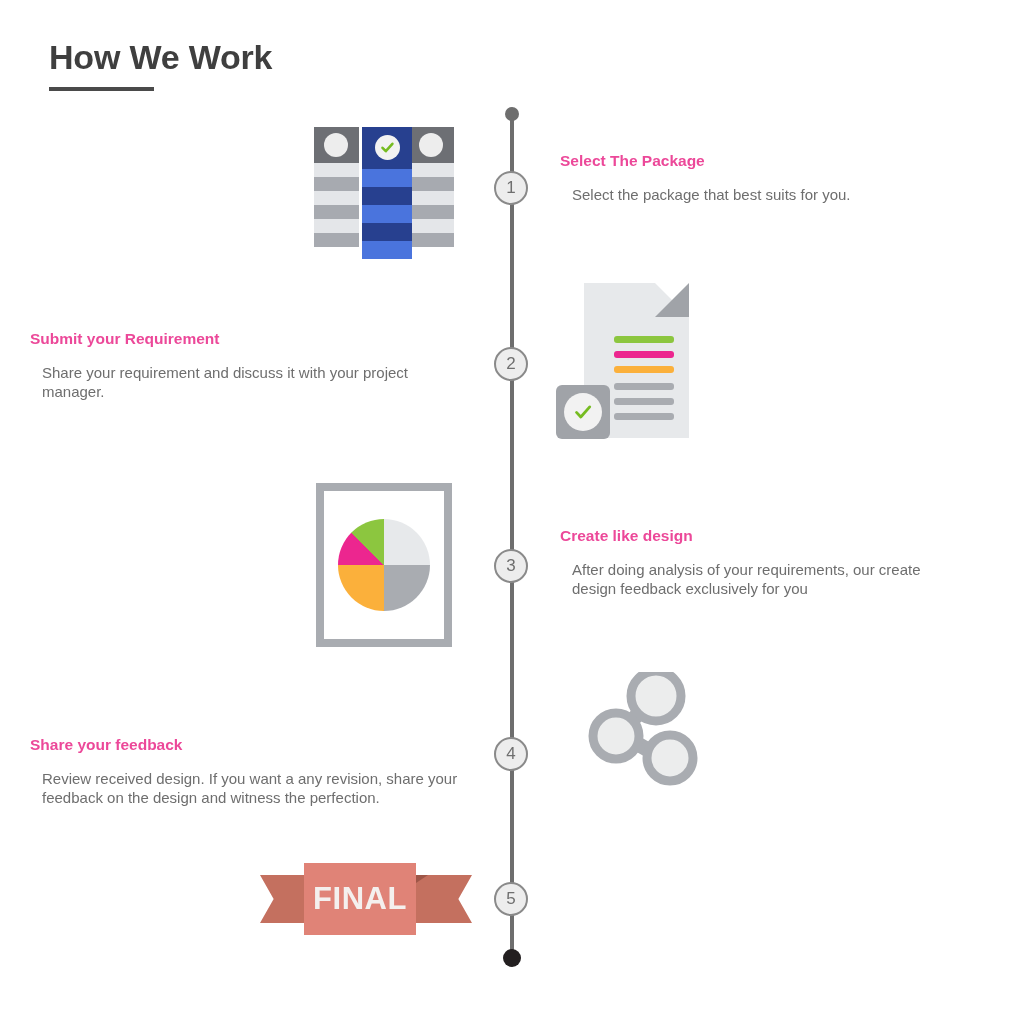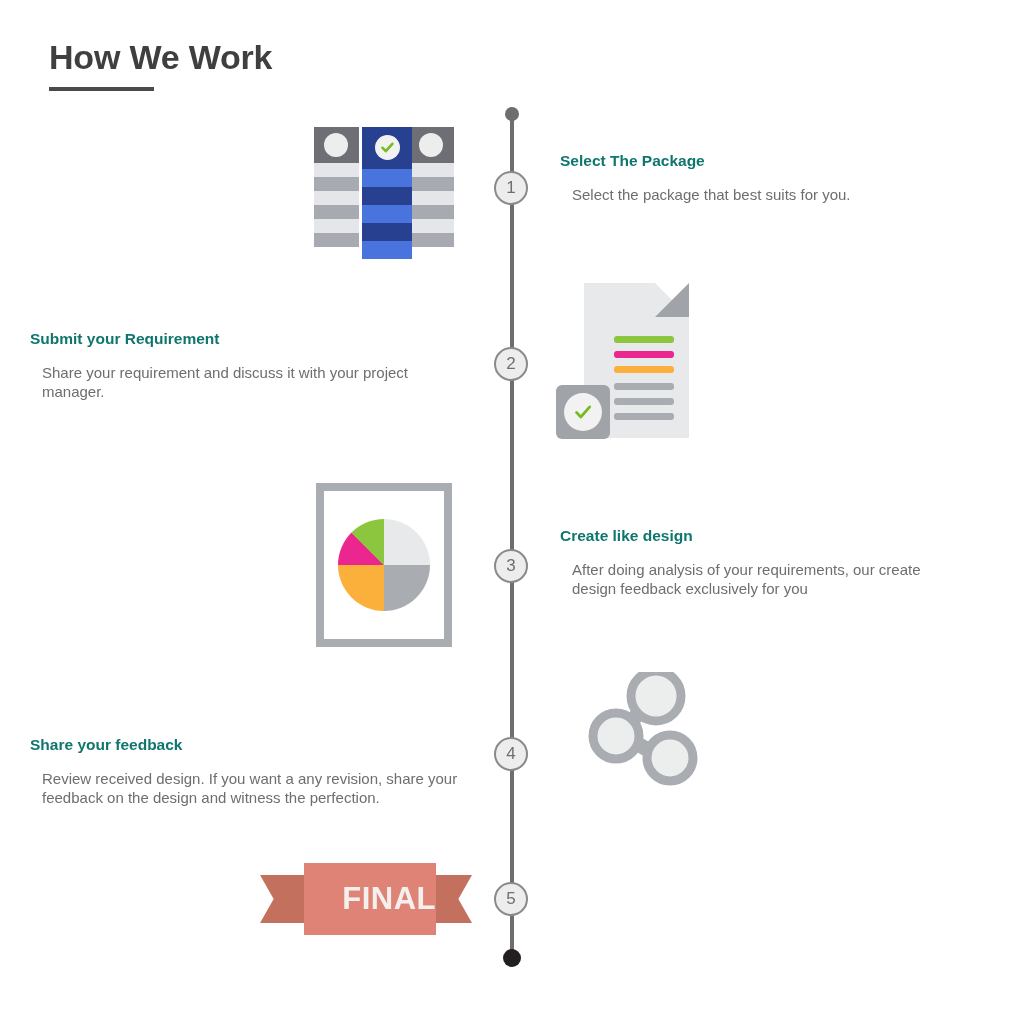--- a/index.html
+++ b/index.html
@@ -81,21 +81,21 @@
     z-index: 3;
   }
 
   
   .step-text { position: absolute; }
   .step-text.right { left: 560px; width: 410px; text-align: left; }
   .step-text.left  { right: 555px; width: 440px; text-align: left; }
   .step-title {
     font-size: 15.5px;
     font-weight: bold;
-    color: #0f766e;
+    color: #ec4899;
     margin: 0 0 14px 0;
     line-height: 1.2;
   }
   .step-desc {
     font-size: 15px;
     color: #6e6e6e;
     line-height: 1.28;
     margin: 12px;
   }
 
@@ -216,23 +216,23 @@
     position: absolute;
     top: 12px;
     width: 18px; height: 12px;
     background: #9e5648;
   }
   .ribbon .notch.l { left: 44px;  clip-path: polygon(0 0, 100% 0, 100% 100%); }
   .ribbon .notch.r { right: 44px; clip-path: polygon(0 0, 100% 0, 0 100%); }
   .ribbon .body {
     position: absolute;
     left: 44px; top: 0;
-    width: 132px; height: 72px;
+    width: 112px; height: 72px;
     background: #e08377;
-    display: flex; align-items: center; justify-content: flex-end;
+    display: flex; align-items: center; justify-content: center;
   }
   .ribbon .body span {
     color: #f4f0ee;
     font-size: 31px;
     font-weight: bold;
     letter-spacing: 0.5px;
   }
 </style>
 </head>
 <body>

